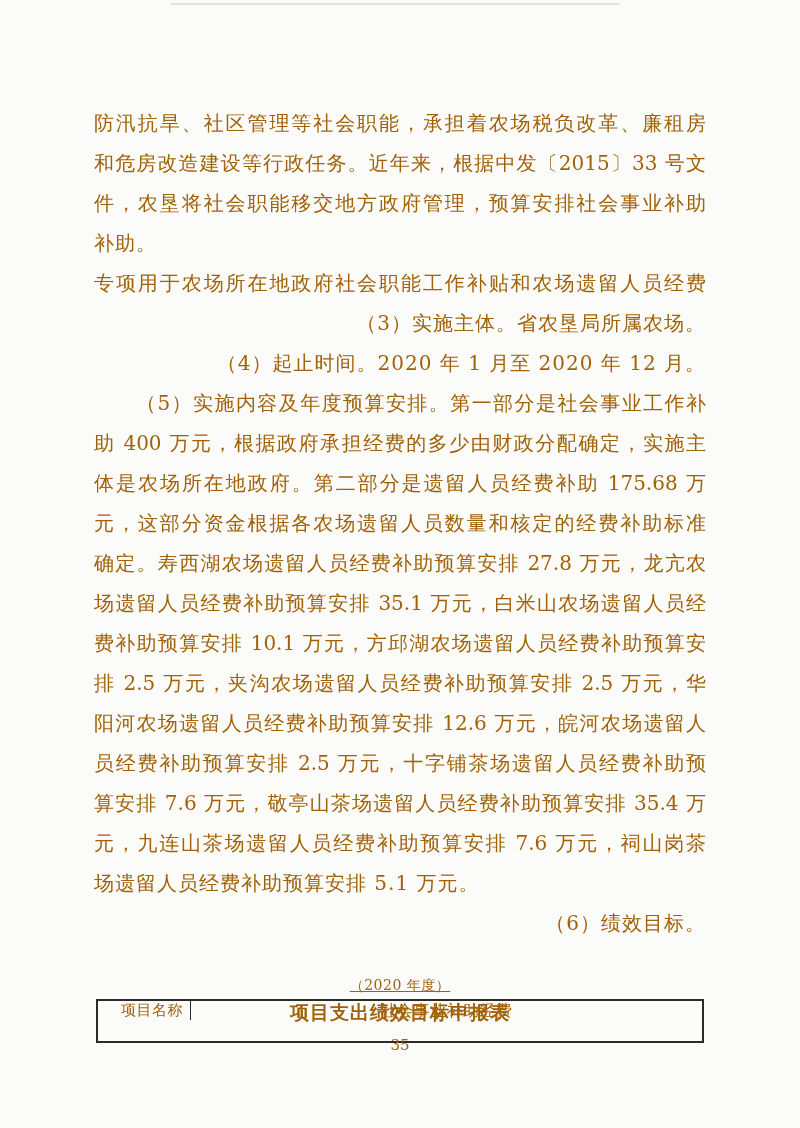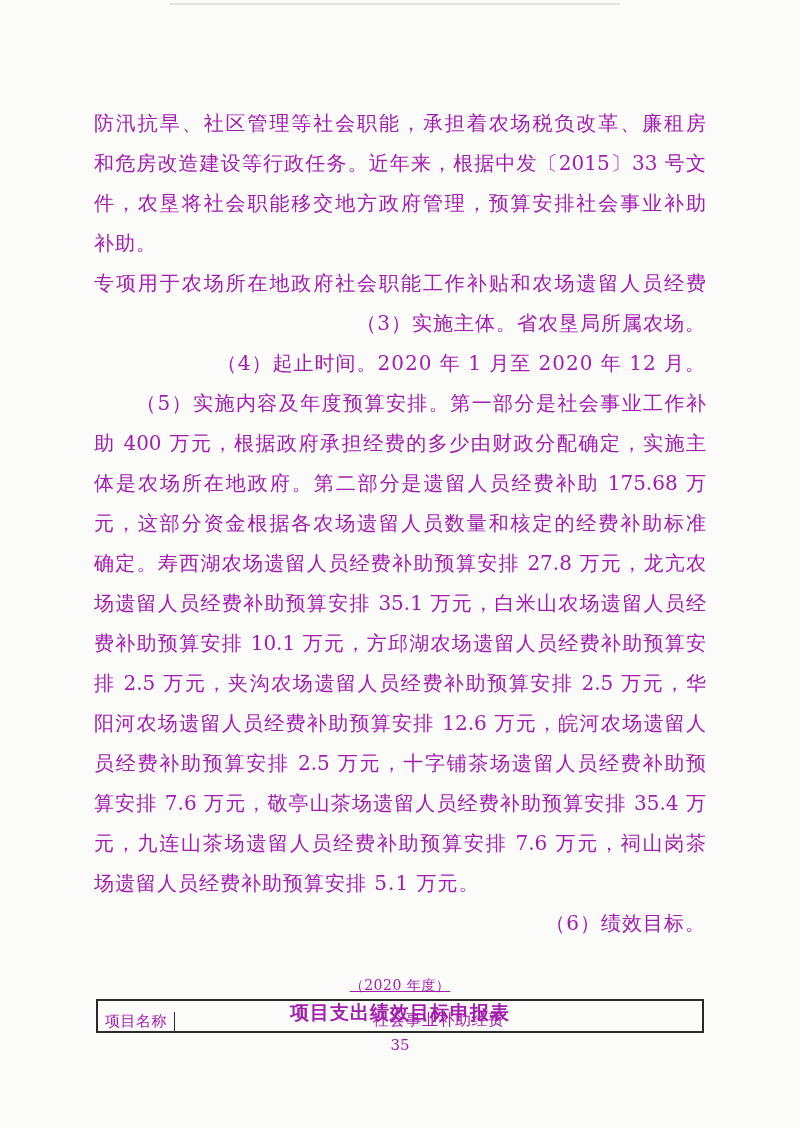--- a/index.html
+++ b/index.html
@@ -8,21 +8,21 @@
     background: #e8e8e8;
   }
   .page {
     position: relative;
     width: 800px;
     height: 1128px;
     margin: 0 auto;
     background: #fbfbfa;
     overflow: hidden;
     font-family: "DejaVu Serif", "Liberation Serif", serif;
-    color: #a21caf;
+    color: #a16207;
   }
   .scan-streak {
     position: absolute;
     top: 3px;
     left: 170px;
     width: 450px;
     height: 2px;
     background: #d9d9d9;
     opacity: 0.7;
   }
@@ -77,22 +77,23 @@
   .form-table {
     position: absolute;
     top: 999px;
     left: 96px;
     width: 608px;
     border: 2px solid #2a2a2a;
     box-sizing: border-box;
   }
   .table-row {
     display: flex;
-    height: 30px;
-    align-items: flex-end;
+    height: 40px;
+    align-items: flex-start;
+    padding-left: 16px;
   }
   .row-label {
     width: 76px;
     border-right: 1.5px solid #2a2a2a;
     display: flex;
     align-items: center;
     justify-content: center;
     font-size: 15px;
     letter-spacing: 0.5px;
   }

